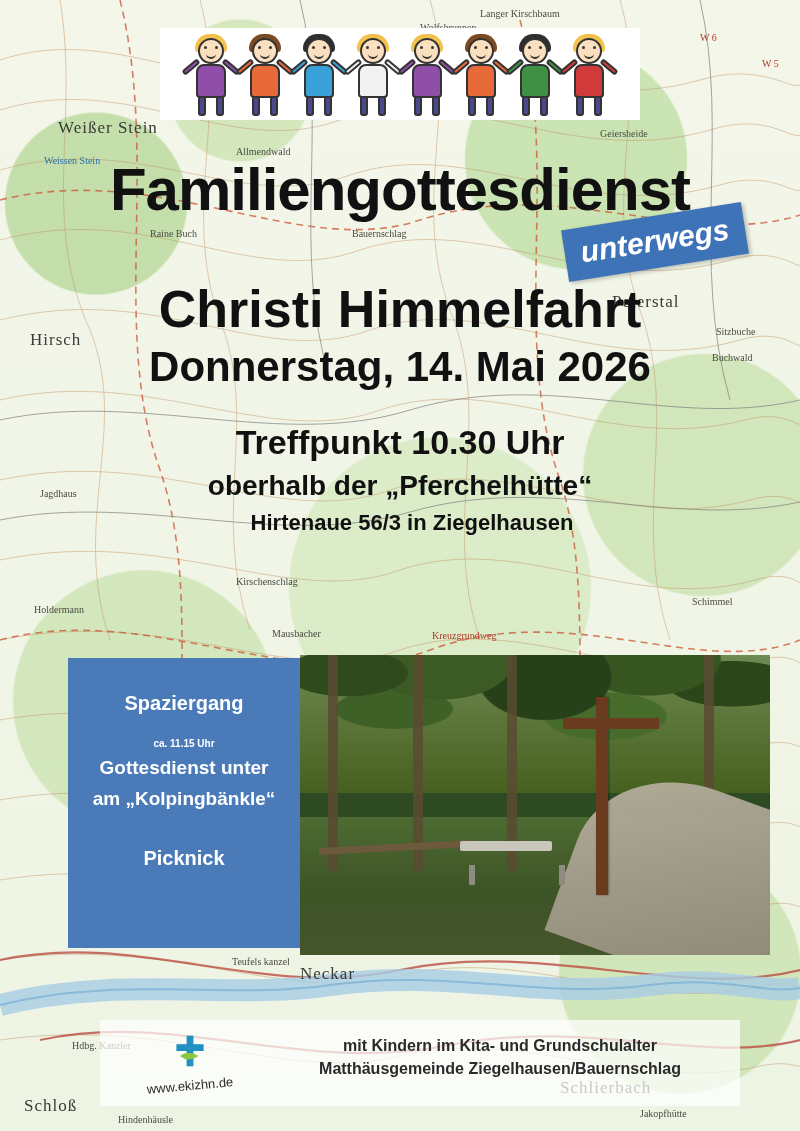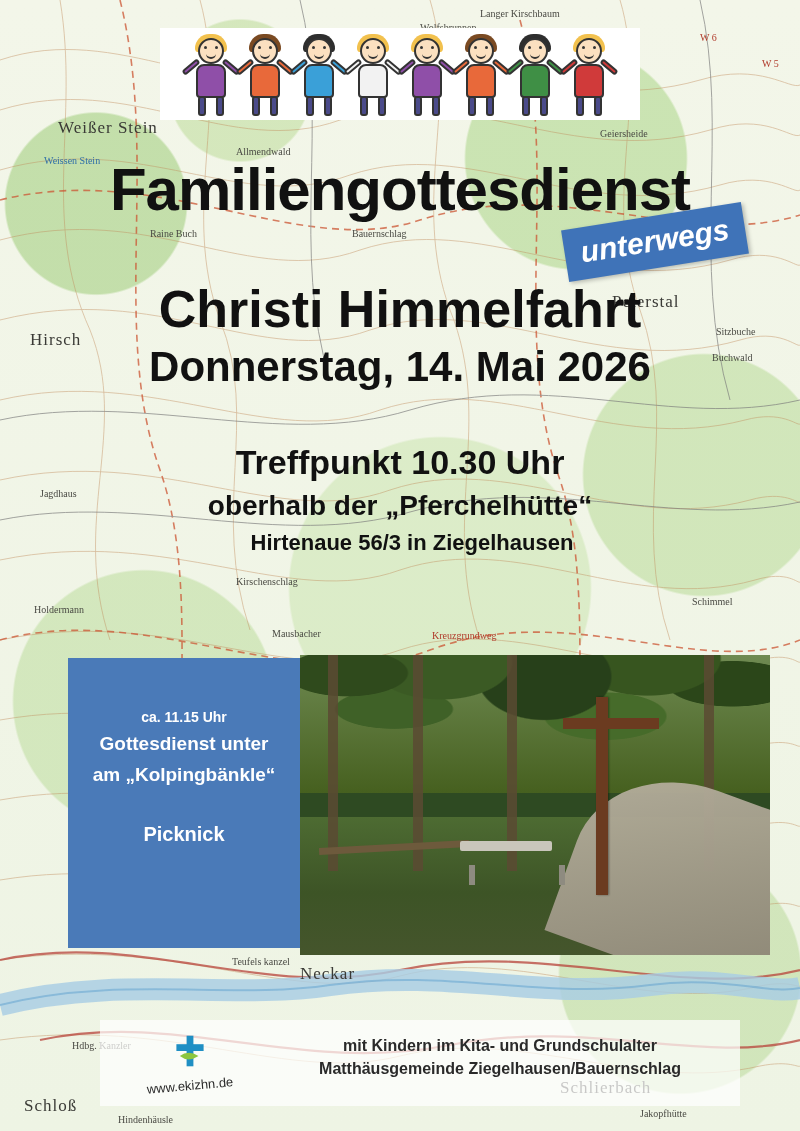--- a/index.html
+++ b/index.html
@@ -203,21 +203,21 @@
     margin-top: 62px;
   }
   .title-date {
     font-size: 42px;
     font-weight: bold;
     margin-top: 6px;
   }
   .meet {
     font-size: 34px;
     font-weight: bold;
-    margin-top: 52px;
+    margin-top: 32px;
   }
   .meet-place {
     font-size: 28px;
     font-weight: bold;
     margin-top: 8px;
   }
   .meet-address {
     font-size: 22px;
     font-weight: bold;
     margin-top: 8px;
@@ -236,21 +236,21 @@
     text-align: center;
     font-weight: bold;
     box-sizing: border-box;
     padding: 30px 14px 14px 14px;
   }
   .program-box .pline {
     font-size: 20px;
     line-height: 1.5;
   }
   .program-box .psmall {
-    font-size: 14px;
+    font-size: 10px;
     line-height: 1.6;
     margin-top: 18px;
   }
   .program-box .pmid {
     font-size: 19px;
     line-height: 1.5;
     margin-top: 2px;
   }
   .program-box .plast {
     font-size: 20px;
@@ -592,20 +592,21 @@
     <div class="title-main">Familiengottesdienst</div>
     <div class="ribbon">unterwegs</div>
     <div class="title-sub">Christi Himmelfahrt</div>
     <div class="title-date">Donnerstag, 14. Mai 2026</div>
     <div class="meet">Treffpunkt  10.30 Uhr</div>
     <div class="meet-place">oberhalb der „Pferchelhütte“</div>
     <div class="meet-address">Hirtenaue 56/3 in Ziegelhausen</div>
   </div>
 
   <div class="program-box">
+    <div class="pline">Spaziergang</div>
     <div class="psmall">ca. 11.15 Uhr</div>
     <div class="pmid">Gottesdienst unter</div>
     <div class="pmid">am „Kolpingbänkle“</div>
     <div class="plast">Picknick</div>
   </div>
 
   <div class="photo">
     <div class="sky"></div>
     <div class="canopy"></div>
     <div class="ground"></div>

